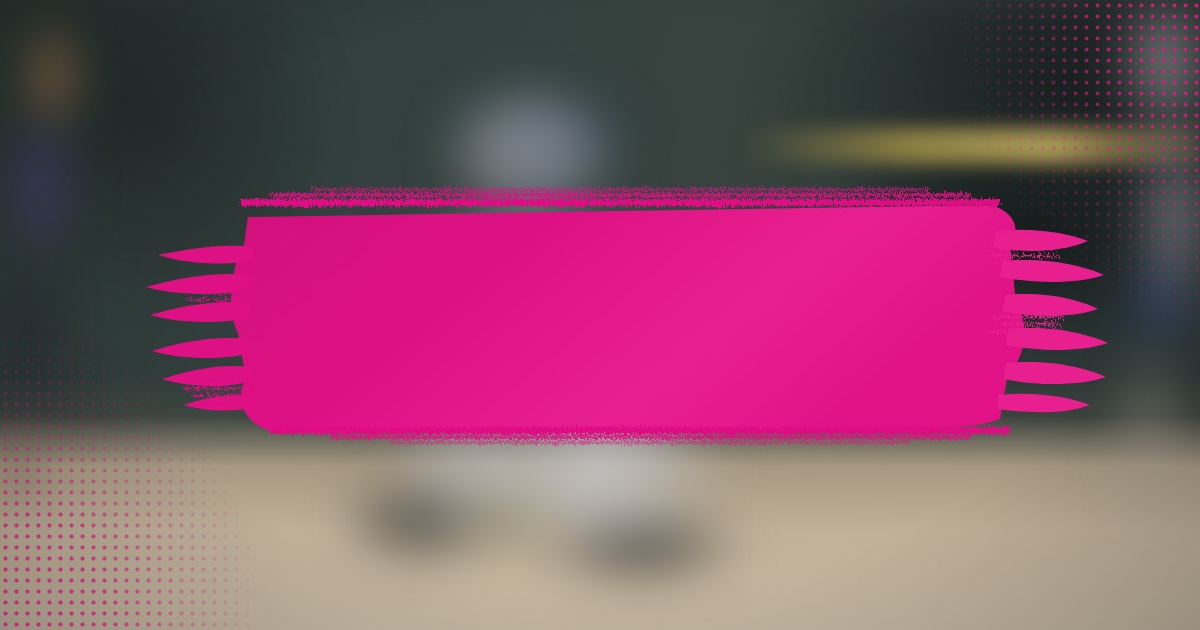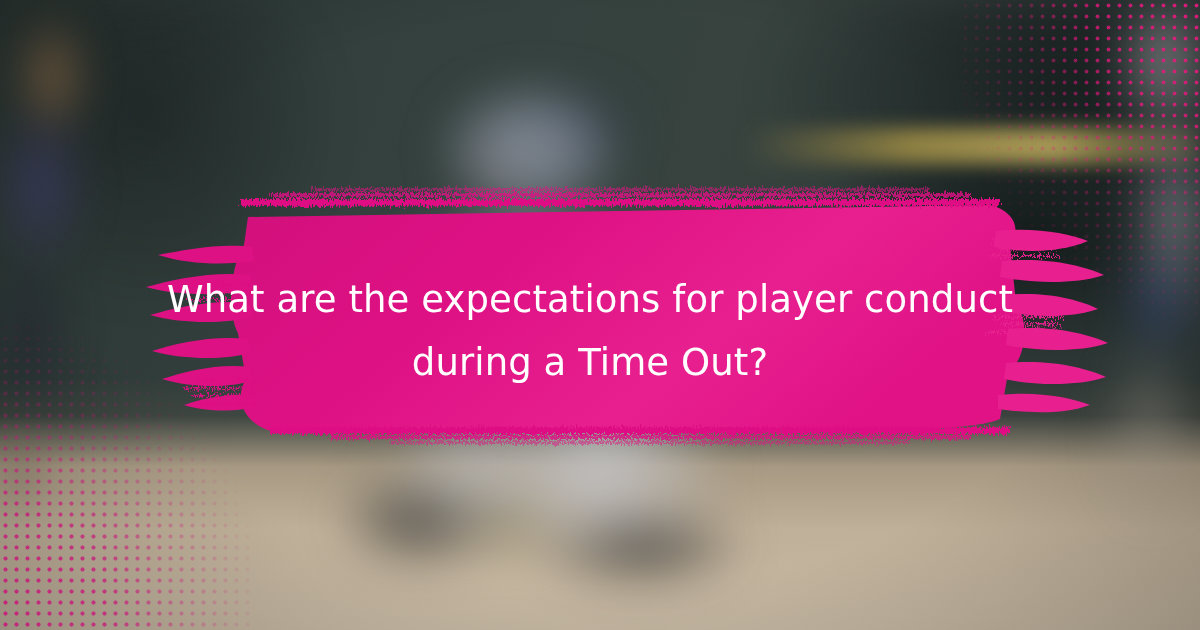--- a/index.html
+++ b/index.html
@@ -243,16 +243,14 @@
       </g>
 
       <g fill="#de1184" filter="url(#speckle)">
         <rect x="140" y="244" width="740" height="7"></rect>
         <rect x="200" y="252" width="640" height="4" opacity="0.8"></rect>
         <rect x="260" y="258" width="520" height="3" opacity="0.5"></rect>
       </g>
     </svg>
   </div>
 
-  <div id="headline">What are the expectations for player conduct
-during a Time Out?</div>
 
 </div>
 
 </body></html>

